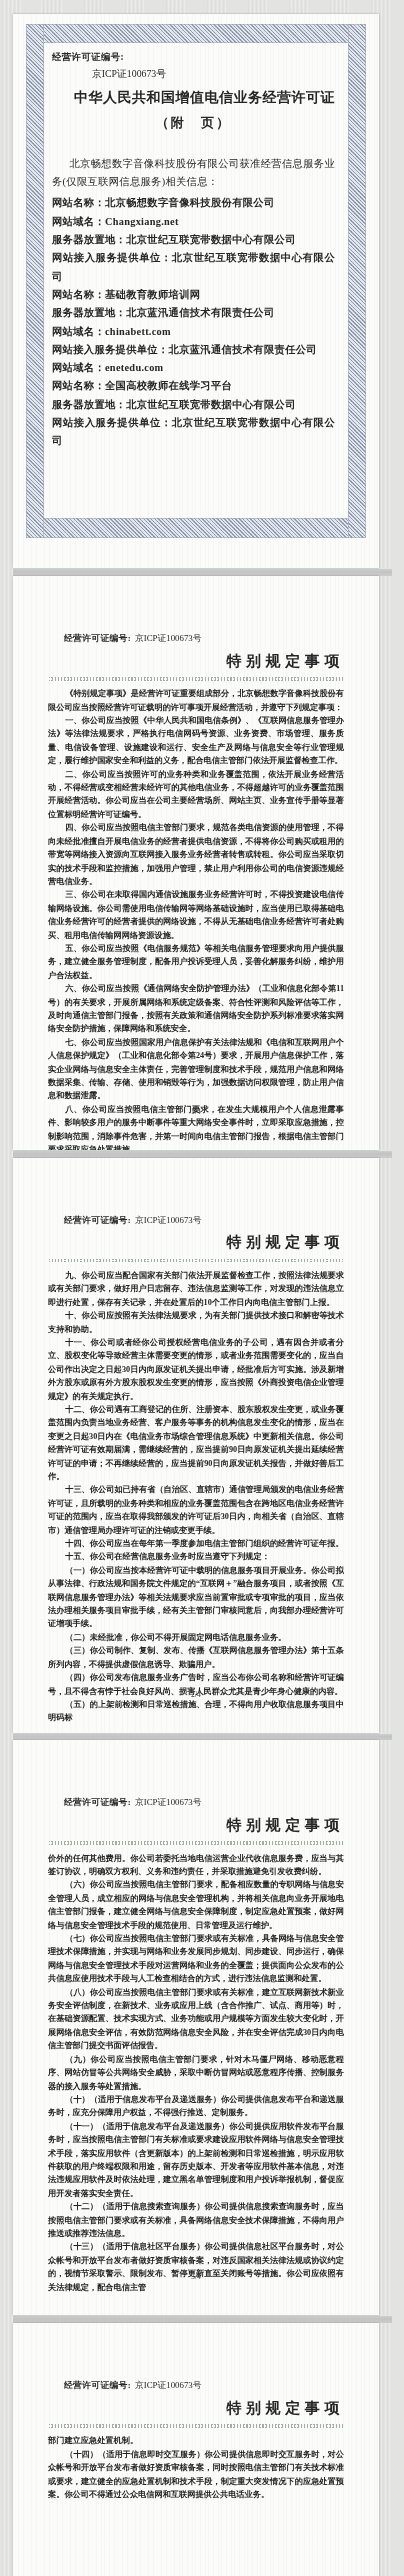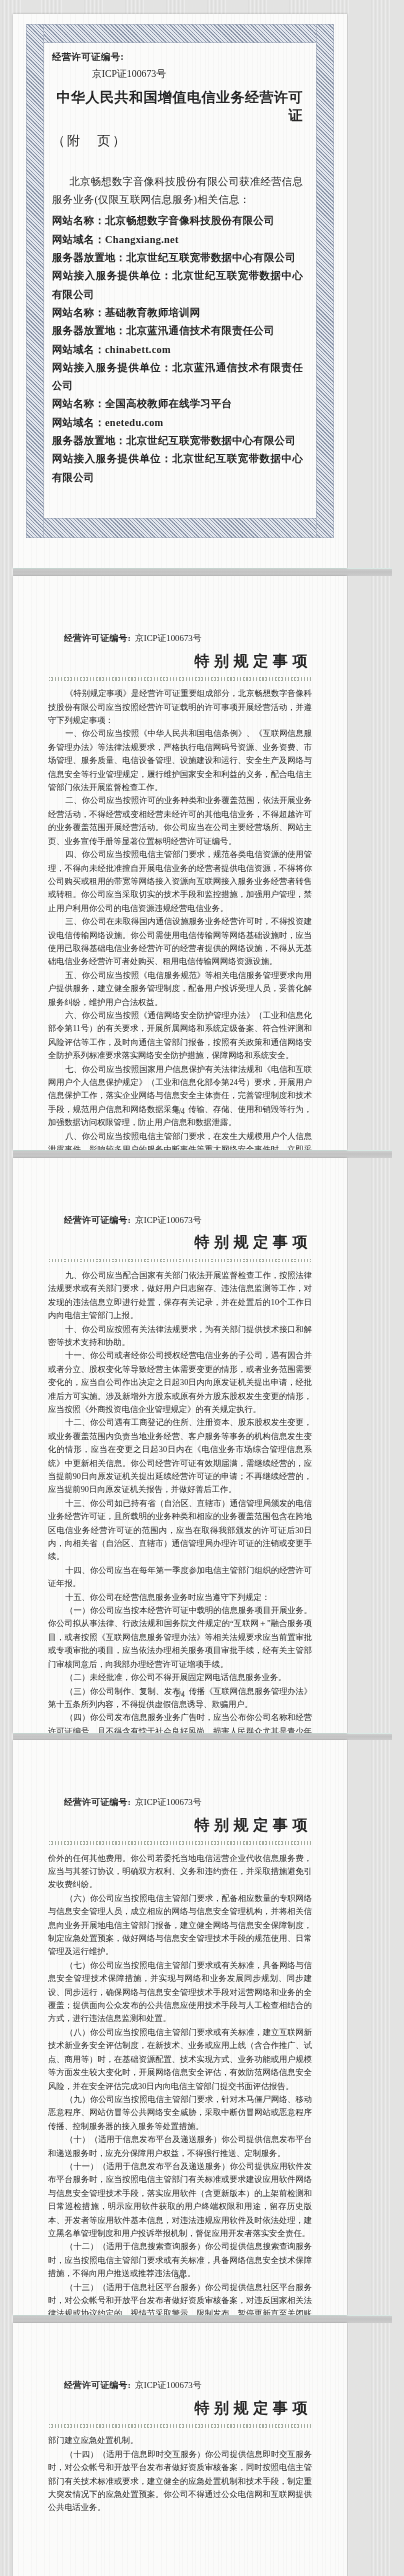--- a/index.html
+++ b/index.html
@@ -6,21 +6,21 @@
   body{
     width:405px;
     background:#e3e3e2;
     background-image:repeating-linear-gradient(90deg, rgba(255,255,255,.30) 0 0.5px, rgba(0,0,0,0) 0.5px 2.1px, rgba(0,0,0,.025) 2.1px 2.6px, rgba(0,0,0,0) 2.6px 4.1px);
     font-family:"Liberation Serif","DejaVu Serif",serif;
     color:#262626;
   }
   .canvas{padding:14.4px 13px 0;}
   .page{
     position:relative;
-    width:334px;
+    width:366px;
     background-color:#fbfbfa;
     background-image:repeating-linear-gradient(90deg, rgba(0,0,0,.018) 0 0.5px, rgba(0,0,0,0) 0.5px 2.6px);
     box-shadow:0 0 2.1px rgba(0,0,0,.28);
     overflow:hidden;
   }
   .gap{height:6.7px;border-top:0.5px solid #d9e9e4;background:linear-gradient(#cfcfcf,#c3c3c3 40%,#cccccc);}
 
   
   .page.cert{height:554px;}
   .orn{
@@ -32,21 +32,21 @@
     box-shadow:inset 0 0 0 0.5px #97a1b4;
   }
   .orn-top{left:13.4px;right:13.4px;top:9.3px;height:19px;}
   .orn-bottom{left:13.4px;right:13.4px;bottom:30px;height:20.6px;}
   .orn-left{left:13.4px;width:17.5px;top:9.3px;bottom:30px;}
   .orn-right{right:13.4px;width:17.5px;top:9.3px;bottom:30px;}
   .cert-inner{position:relative;padding:37px 44px 0 39px;}
   .cert-label{font-size:9.3px;font-weight:600;letter-spacing:0.5px;}
   .cert-num{margin:3.6px 0 0 40px;font-size:9.8px;}
   .cert-title{margin:8.2px 0 0;text-align:right;font-size:14px;font-weight:700;letter-spacing:0.5px;}
-  .cert-sub{margin-top:7.2px;text-align:left;font-size:13px;font-weight:400;letter-spacing:2.1px;}
+  .cert-sub{margin-top:7.2px;text-align:center;font-size:13px;font-weight:700;letter-spacing:2.1px;}
   .cert-intro{margin:23px 0 0;font-size:10.3px;line-height:17.5px;letter-spacing:0.3px;text-indent:1.7em;text-align:justify;}
   .cert-entries{margin-top:4.1px;font-weight:bold;}
   .entry{font-size:10.3px;line-height:18.3px;letter-spacing:0.3px;text-align:justify;}
 
   
   .page.prov{height:574px;}
   .page.prov.p3{height:575px;}
   .page.prov.p4{height:575px;}
   .page.prov.p5{height:552px;}
   .prov-head{padding:57px 35px 0;}
@@ -54,21 +54,21 @@
   .license-line .lbl{font-weight:600;letter-spacing:0.3px;}
   .license-line .num{margin-left:4.1px;}
   .prov-title{margin-top:6.7px;text-align:right;font-size:15px;font-weight:700;letter-spacing:4.6px;}
   .zigzag{
     height:3.6px;margin:6.2px 1px 0;
     background-image:
       repeating-linear-gradient(104deg, #97a092 0 0.8px, rgba(0,0,0,0) 0.8px 3.1px),
       repeating-linear-gradient(76deg, #97a092 0 0.8px, rgba(0,0,0,0) 0.8px 3.1px);
     opacity:.85;
   }
-  .prov-body{padding:6.7px 35px 0;font-size:8.2px;line-height:13.4px;text-align:justify;color:#232323;}
+  .prov-body{padding:6.7px 35px 0;font-size:8.2px;line-height:13.4px;text-align:justify;color:#232323;font-weight:bold;}
   .para{margin:0;text-indent:2.1em;}
   .para.cont{text-indent:0;}
   .page-no{position:absolute;left:0;right:0;bottom:34px;text-align:center;font-size:7.7px;color:#3a3a3a;margin-top:8px;}
 </style>
 </head>
 <body>
 
 <div class="canvas">
 
   <section class="page cert">
@@ -84,22 +84,22 @@
       <p class="cert-intro">北京畅想数字音像科技股份有限公司获准经营信息服务业务(仅限互联网信息服务)相关信息：</p>
       <div class="cert-entries">
         <div class="entry">网站名称：北京畅想数字音像科技股份有限公司</div>
         <div class="entry">网站域名：Changxiang.net</div>
         <div class="entry">服务器放置地：北京世纪互联宽带数据中心有限公司</div>
         <div class="entry">网站接入服务提供单位：北京世纪互联宽带数据中心有限公司</div>
         <div class="entry">网站名称：基础教育教师培训网</div>
         <div class="entry">服务器放置地：北京蓝汛通信技术有限责任公司</div>
         <div class="entry">网站域名：chinabett.com</div>
         <div class="entry">网站接入服务提供单位：北京蓝汛通信技术有限责任公司</div>
+        <div class="entry">网站域名：enetedu.com</div>
         <div class="entry">网站名称：全国高校教师在线学习平台</div>
-        <div class="entry">网站域名：enetedu.com</div>
         <div class="entry">服务器放置地：北京世纪互联宽带数据中心有限公司</div>
         <div class="entry">网站接入服务提供单位：北京世纪互联宽带数据中心有限公司</div>
       </div>
     </div>
   </section>
 
   <div class="gap"></div>
 
   <section class="page prov p2">
     <div class="prov-head">

